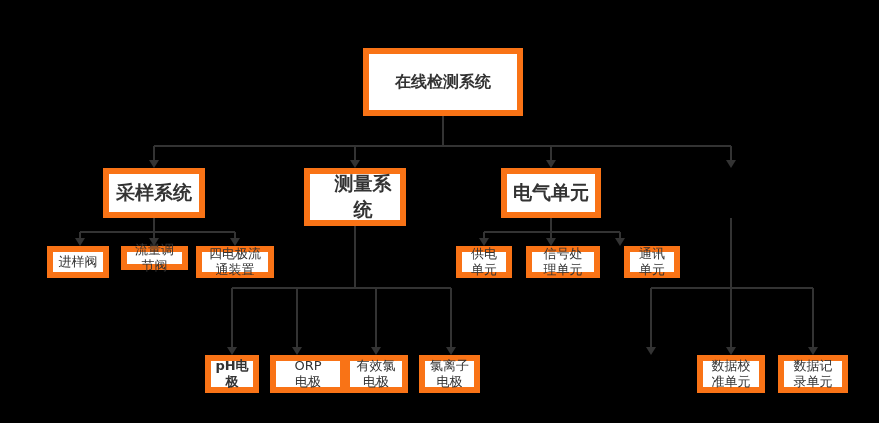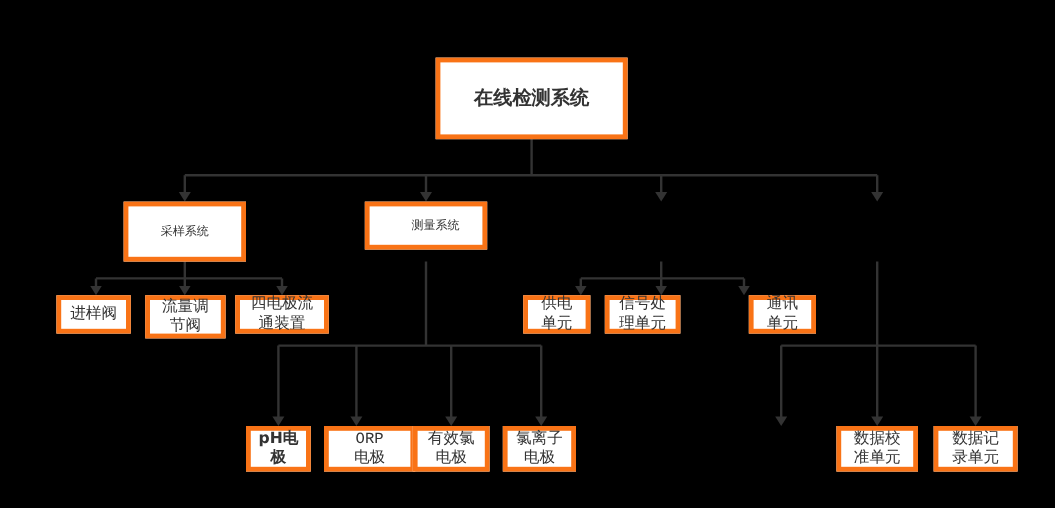--- a/index.html
+++ b/index.html
@@ -2,26 +2,26 @@
 <html><head>
 <meta charset="utf-8">
 <style>
   html,body { margin:0; padding:0; background:#000; }
   .canvas {
     position:relative; width:879px; height:423px; background:#000000;
     font-family:"DejaVu Sans","Liberation Sans",sans-serif; overflow:hidden;
   }
   .connectors { position:absolute; left:0; top:0; width:879px; height:423px; pointer-events:none; }
   .node {
-    position:absolute; background:#ffffff; border:4px solid #f97316; box-sizing:border-box;
+    position:absolute; background:#ffffff; border:6px solid #f97316; box-sizing:border-box;
     display:flex; align-items:center; justify-content:center;
     text-align:center; color:#333333; white-space:pre-line;
   }
   .lvl1 { font-weight:bold; font-size:16px; }
-  .lvl2 { font-weight:normal; font-size:10px; }
+  .lvl2 { font-weight:bold; font-size:19px; }
   .lvl3 { font-size:13px; line-height:1.22; }
 </style>
 </head>
 <body>
 
 <div class="canvas">
 
   <svg class="connectors" width="879" height="423" viewBox="0 0 879 423" xmlns="http://www.w3.org/2000/svg">
     <defs>
       <marker id="arrow" markerUnits="userSpaceOnUse" markerWidth="12" markerHeight="12" viewBox="0 0 12 12" refX="3" refY="6" orient="auto">
@@ -60,38 +60,39 @@
       <path d="M651,288 H813"></path>
       <path d="M651,288 V350" marker-end="url(#arrow)"></path>
       <path d="M731,288 V350" marker-end="url(#arrow)"></path>
       <path d="M813,288 V350" marker-end="url(#arrow)"></path>
     </g>
   </svg>
 
   <div class="node lvl1" style="left:363px; top:48px; width:160px; height:68px;">在线检测系统</div>
 
   <div class="node lvl2" style="left:103px; top:168px; width:102px; height:50px;">采样系统</div>
-  <div class="node lvl2" style="left:304px; top:168px; width:102px; height:40px;padding-left:16px;">测量系统</div>
+  <div class="node lvl2" style="left:304px; top:168px; width:102px; height:58px;padding-left:16px;">测量系统</div>
+  <div class="node lvl2" style="left:501px; top:168px; width:100px; height:50px;">电气单元</div>
 
   <div class="node lvl3" style="left:47px; top:246px; width:62px; height:32px;">进样阀</div>
-  <div class="node lvl3" style="left:121px; top:246px; width:67px; height:36px;">流量调
+  <div class="node lvl3" style="left:121px; top:246px; width:67px; height:24px;">流量调
 节阀</div>
   <div class="node lvl3" style="left:196px; top:246px; width:78px; height:32px;">四电极流
 通装置</div>
 
-  <div class="node lvl3" style="left:436px; top:246px; width:56px; height:32px;">供电
+  <div class="node lvl3" style="left:456px; top:246px; width:56px; height:32px;">供电
 单元</div>
-  <div class="node lvl3" style="left:504px; top:246px; width:63px; height:32px;">信号处
+  <div class="node lvl3" style="left:526px; top:246px; width:74px; height:32px;">信号处
 理单元</div>
   <div class="node lvl3" style="left:592px; top:246px; width:56px; height:32px;margin-left:32px;">通讯
 单元</div>
 
   <div class="node lvl3" style="left:205px; top:355px; width:54px; height:38px;font-weight:bold;">pH电
 极</div>
-  <div class="node lvl3" style="left:270px; top:355px; width:76px; height:38px;font-family:Liberation Mono, monospace;">ORP
+  <div class="node lvl3" style="left:270px; top:355px; width:76px; height:38px;">ORP
 电极</div>
   <div class="node lvl3" style="left:344px; top:355px; width:64px; height:38px;">有效氯
 电极</div>
   <div class="node lvl3" style="left:419px; top:355px; width:61px; height:38px;">氯离子
 电极</div>
 
   <div class="node lvl3" style="left:697px; top:355px; width:68px; height:38px;">数据校
 准单元</div>
   <div class="node lvl3" style="left:778px; top:355px; width:70px; height:38px;">数据记
 录单元</div>

